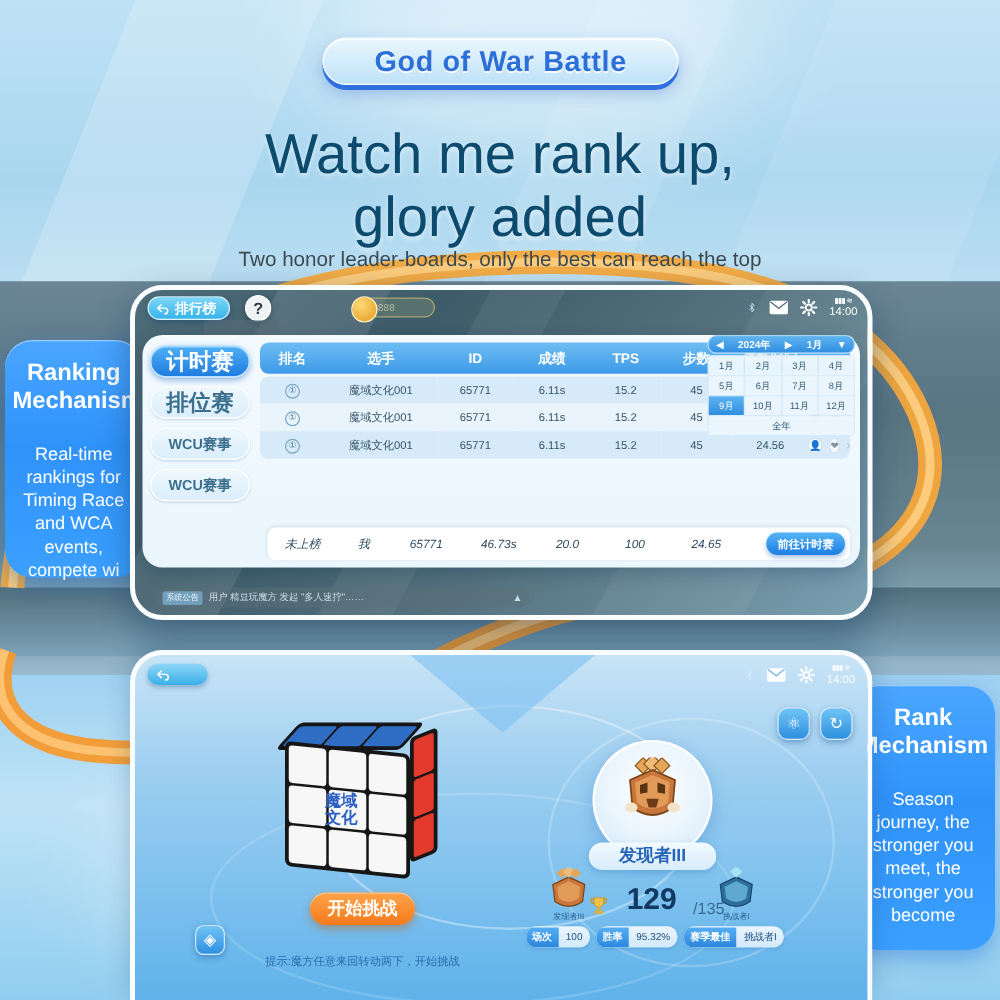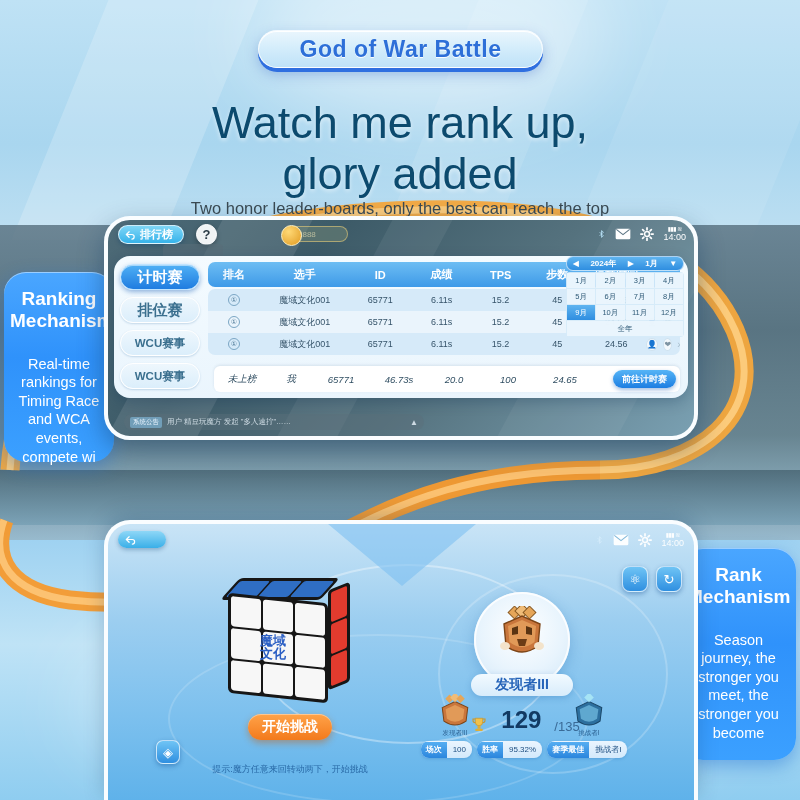--- a/index.html
+++ b/index.html
@@ -67,21 +67,21 @@
   .callout .c-title{font-size:19px;font-weight:bold;line-height:1.18;}
   .callout .c-body{font-size:14.5px;line-height:1.28;margin-top:22px;}
   .callout-left{left:4px;top:272px;width:110px;height:190px;}
   .callout-right{right:4px;top:548px;width:115px;height:212px;}
   .tail{position:absolute;width:0;height:0;}
   .tail-l{right:-16px;top:78px;border-top:12px solid transparent;border-bottom:12px solid transparent;border-left:18px solid #37a0ff;}
   .tail-r{left:-16px;top:60px;border-top:12px solid transparent;border-bottom:12px solid transparent;border-right:18px solid #37a0ff;}
 
   
   .phone1{
-    position:absolute; left:104px; top:216px; width:594px; height:224px;
+    position:absolute; left:104px; top:228px; width:594px; height:268px;
     border-radius:26px; overflow:hidden;
     border:4px solid #fafdff;
     box-shadow:0 10px 26px rgba(20,60,100,.45);
     background:linear-gradient(135deg,#4e6b78 0%,#3d5b68 30%,#55727e 60%,#7aa0b2 100%);
   }
   .p1-diag{position:absolute;inset:0;overflow:hidden;}
   .p1-diag i{position:absolute;background:rgba(255,255,255,.10);transform:skewX(-28deg);}
 
   .statusbar{position:absolute;right:8px;top:6px;display:flex;align-items:center;gap:9px;color:#fff;}
   .statusbar svg{display:block;}
@@ -118,21 +118,21 @@
 
   .panel{
     position:absolute;left:6px;top:36px;right:6px;bottom:38px;
     border-radius:16px;background:linear-gradient(180deg,#f4fbff 0%,#eaf5fd 100%);
     box-shadow:0 4px 14px rgba(0,40,80,.25);
     display:flex;overflow:hidden;
   }
   .tabs{width:92px;padding:8px 6px;display:flex;flex-direction:column;gap:7px;}
   .tab{
     height:26px;border-radius:13px;display:flex;align-items:center;justify-content:center;
-    font-size:15px;font-weight:bold;color:#3a6f8e;
+    font-size:18px;font-weight:bold;color:#3a6f8e;
     background:linear-gradient(180deg,#eef7fd,#dbeefb);
     border:1px solid #ffffff;
     box-shadow:0 1px 2px rgba(60,120,170,.25);
   }
   .tab.active{
     color:#fff;background:linear-gradient(180deg,#4fb0f5 0%,#1f7ce0 100%);
     border:1px solid #bfe4ff;
     box-shadow:0 2px 5px rgba(20,90,180,.45), inset 0 1px 0 rgba(255,255,255,.5);
   }
   .tab.wide{font-size:11.5px;}

